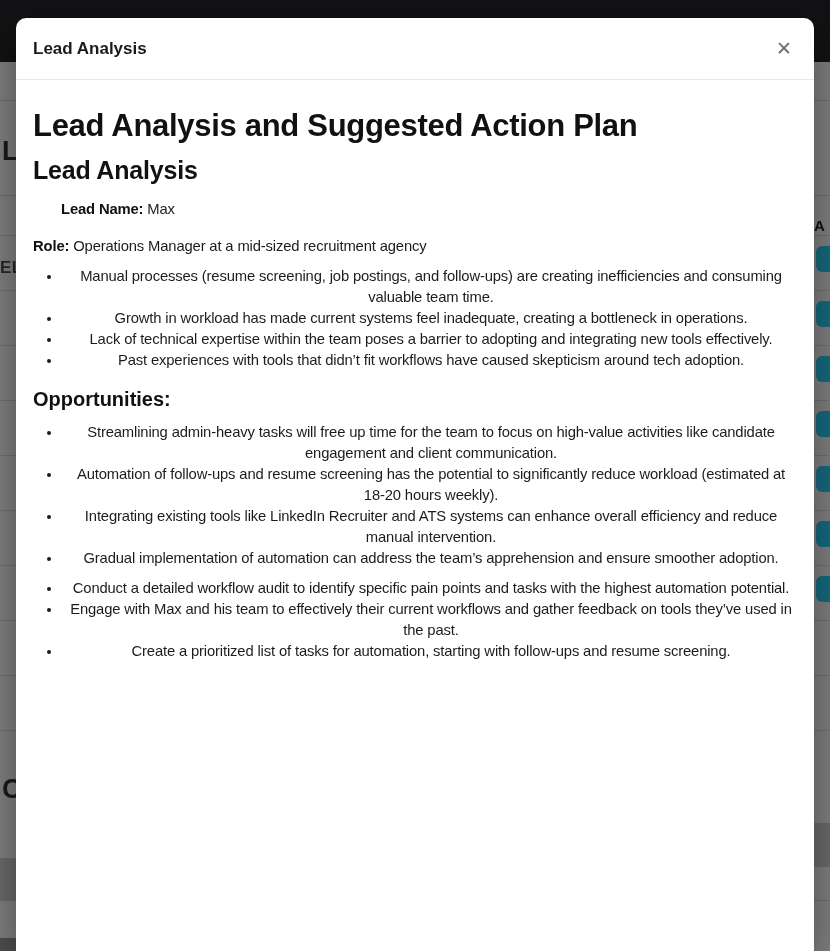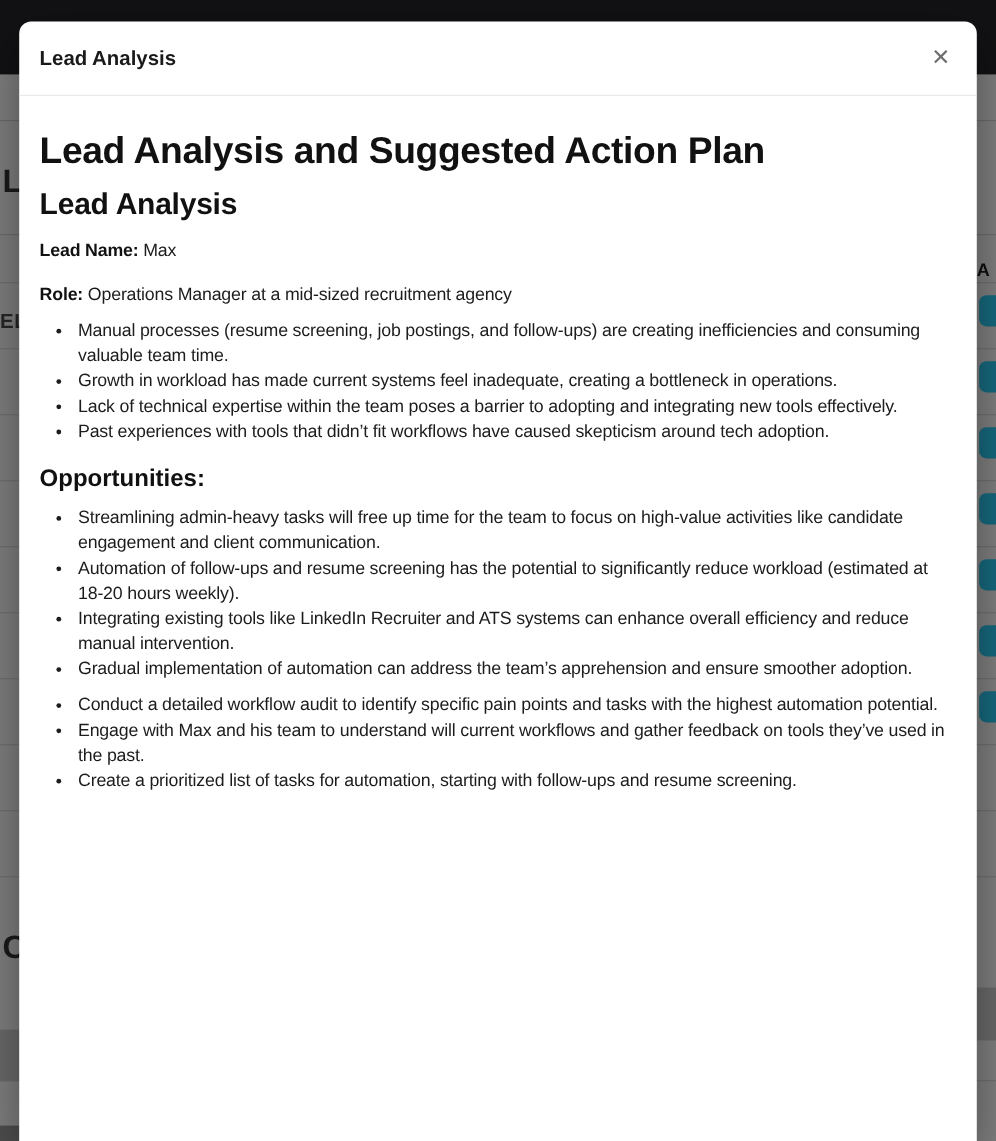--- a/index.html
+++ b/index.html
@@ -40,23 +40,23 @@
     font-size:19px;color:#6e6e6e;cursor:pointer;line-height:1;
     background:none;border:none;padding:2px 4px;font-family:inherit;
   }
   .modal-body{padding:0 17px;overflow:hidden;}
   .doc h1{font-size:31px;font-weight:700;color:#111;margin:29px 0 0;line-height:34px;letter-spacing:-.3px;}
   .doc h2{font-size:25px;font-weight:700;color:#111;margin:13px 0 0;line-height:28px;letter-spacing:-.2px;}
   .doc h2.sap{margin-top:17px;}
   .doc h3{font-size:20px;font-weight:700;color:#111;margin:15px 0 0;line-height:27px;}
   .doc h3.phase1{margin-top:13px;}
   .doc p.field{font-size:14.8px;color:#1c1c1c;margin:16px 0 0;line-height:21px;letter-spacing:-.15px;}
-  .doc p.field:first-of-type{margin-top:15px;}
+  .doc p.field:first-of-type{margin-top:15px;margin-left:28px;}
   .doc p.field b{font-weight:700;color:#111;}
-  .doc ul{margin:9px 0 0;padding:0 0 0 29px;font-size:14.8px;color:#1c1c1c;line-height:21px;letter-spacing:-.15px;}
+  .doc ul{margin:9px 0 0;padding:0 0 0 29px;font-size:14.8px;color:#1c1c1c;line-height:21px;letter-spacing:-.15px;text-align:center;}
   .doc ul li{padding-left:3px;margin:0;}
 </style>
 </head>
 <body>
 
 <div class="backdrop">
   <div class="topbar"></div>
 
   <div class="bg-line" style="top:100px"></div>
   <div class="bg-line" style="top:195px"></div>
@@ -117,19 +117,19 @@
       <ul>
         <li>Streamlining admin-heavy tasks will free up time for the team to focus on high-value activities like candidate engagement and client communication.</li>
         <li>Automation of follow-ups and resume screening has the potential to significantly reduce workload (estimated at 18-20 hours weekly).</li>
         <li>Integrating existing tools like LinkedIn Recruiter and ATS systems can enhance overall efficiency and reduce manual intervention.</li>
         <li>Gradual implementation of automation can address the team’s apprehension and ensure smoother adoption.</li>
       </ul>
 
 
       <ul>
         <li>Conduct a detailed workflow audit to identify specific pain points and tasks with the highest automation potential.</li>
-        <li>Engage with Max and his team to understand will current workflows and gather feedback on tools they’ve used in the past.</li>
+        <li>Engage with Max and his team to effectively their current workflows and gather feedback on tools they’ve used in the past.</li>
         <li>Create a prioritized list of tasks for automation, starting with follow-ups and resume screening.</li>
       </ul>
 
     </div>
   </div>
 </div>
 
 </body></html>

